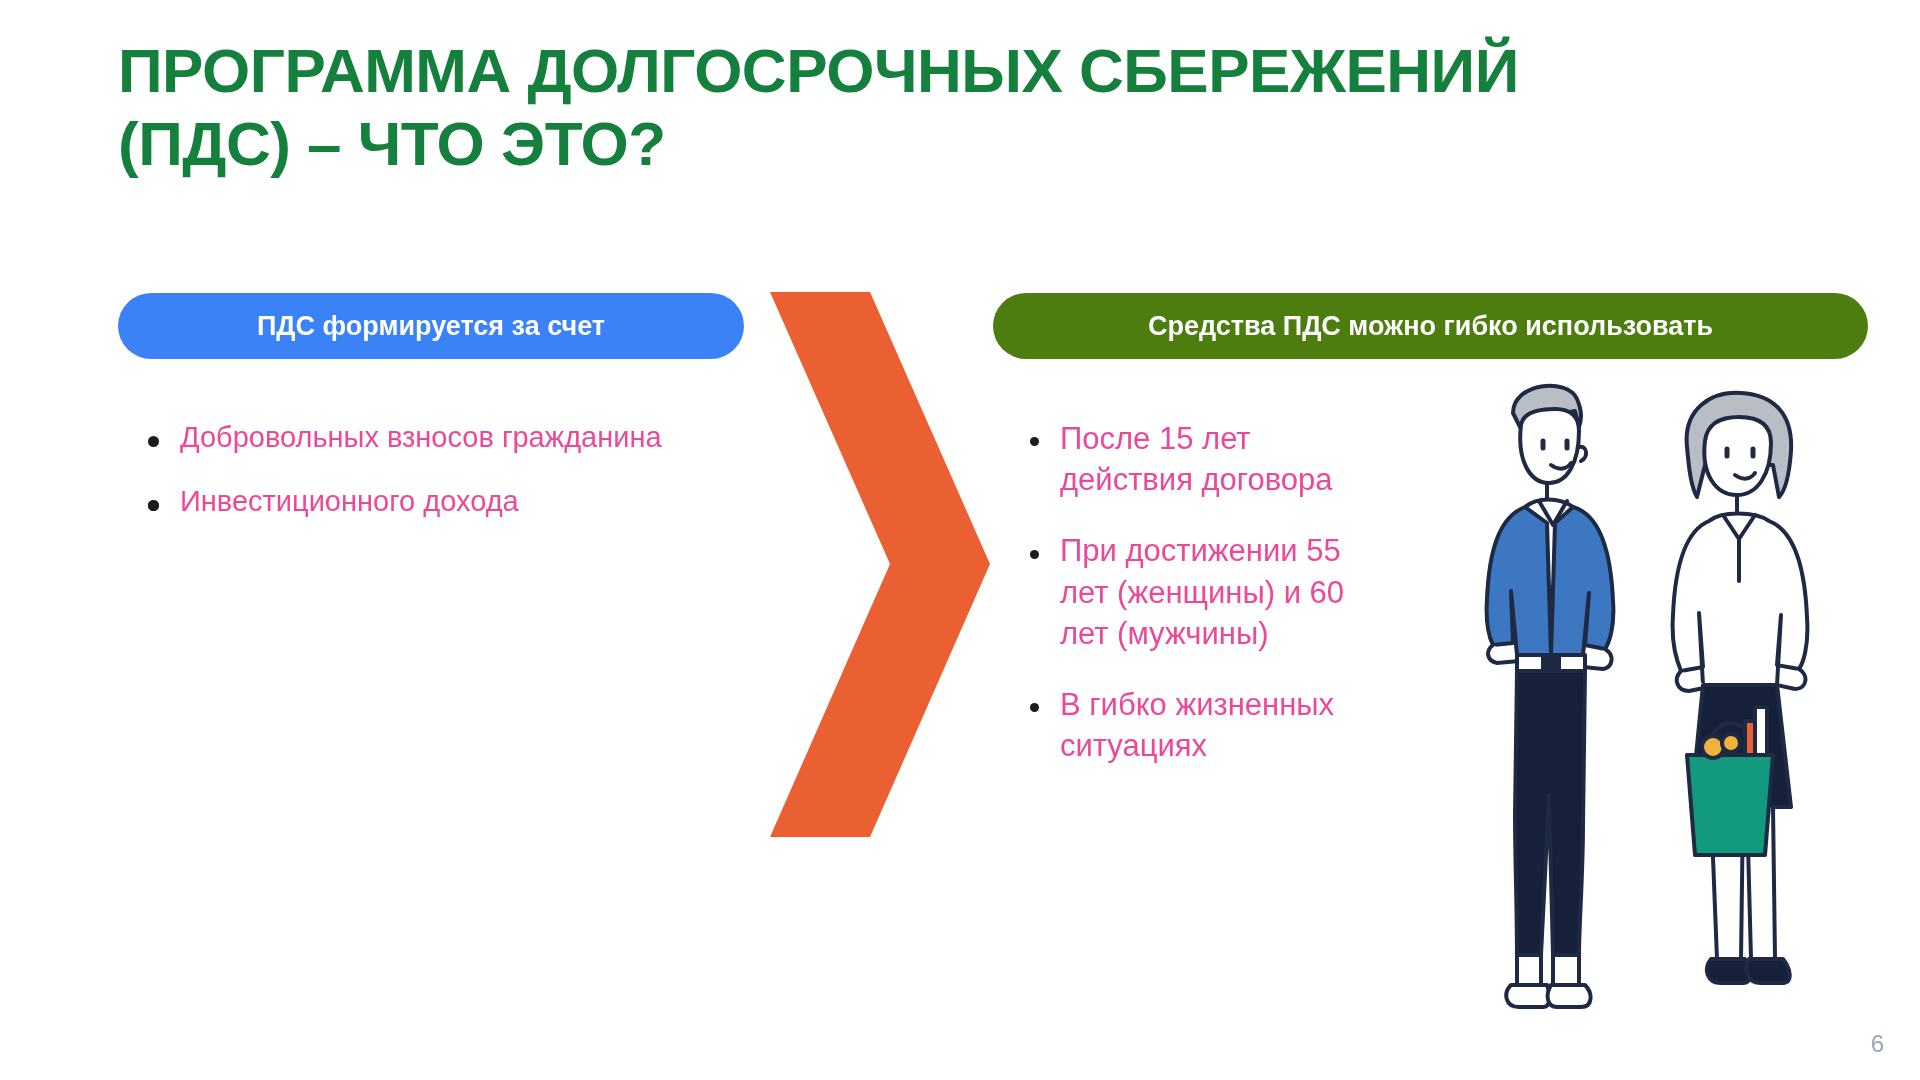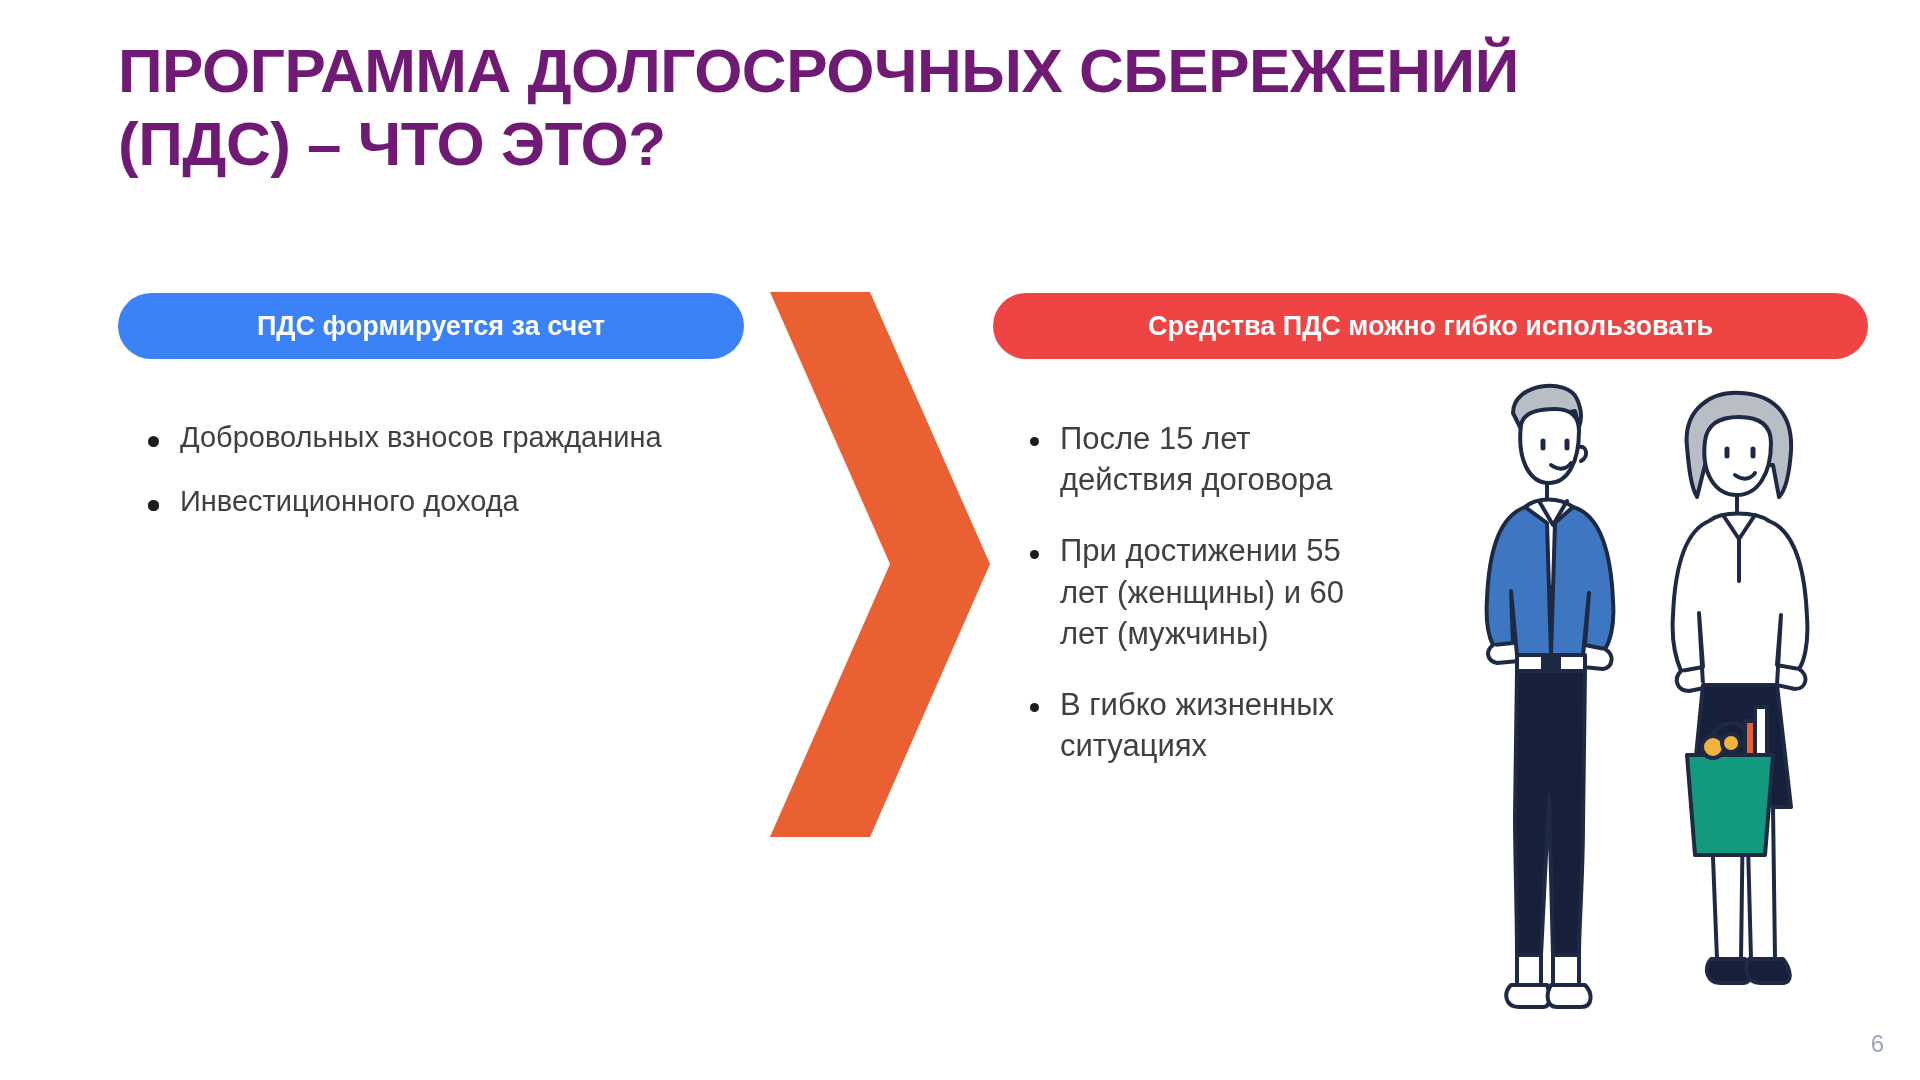--- a/index.html
+++ b/index.html
@@ -18,21 +18,21 @@
 
   
   .slide-title {
     position: absolute;
     left: 118px;
     top: 34px;
     width: 1420px;
     font-size: 62px;
     line-height: 1.18;
     font-weight: bold;
-    color: #701a75;
+    color: #15803d;
     letter-spacing: -0.5px;
     text-transform: uppercase;
   }
 
   
   .pill {
     position: absolute;
     height: 66px;
     border-radius: 33px;
     display: flex;
@@ -48,35 +48,35 @@
   .pill-left {
     left: 118px;
     top: 293px;
     width: 626px;
     background: #3b82f6;
   }
   .pill-right {
     left: 993px;
     top: 293px;
     width: 875px;
-    background: #ef4444;
+    background: #4d7c0f;
   }
 
   
   .bullets {
     position: absolute;
     list-style: none;
     margin: 0;
     padding: 0;
   }
   .bullets li {
     position: relative;
     padding-left: 40px;
     margin-bottom: 26px;
-    color: #404040;
+    color: #ec4899;
   }
   .bullets li .dot {
     position: absolute;
     left: 8px;
     top: 0.62em;
     width: 11px;
     height: 11px;
     background: #1C1C1C;
     border-radius: 50%;
   }

